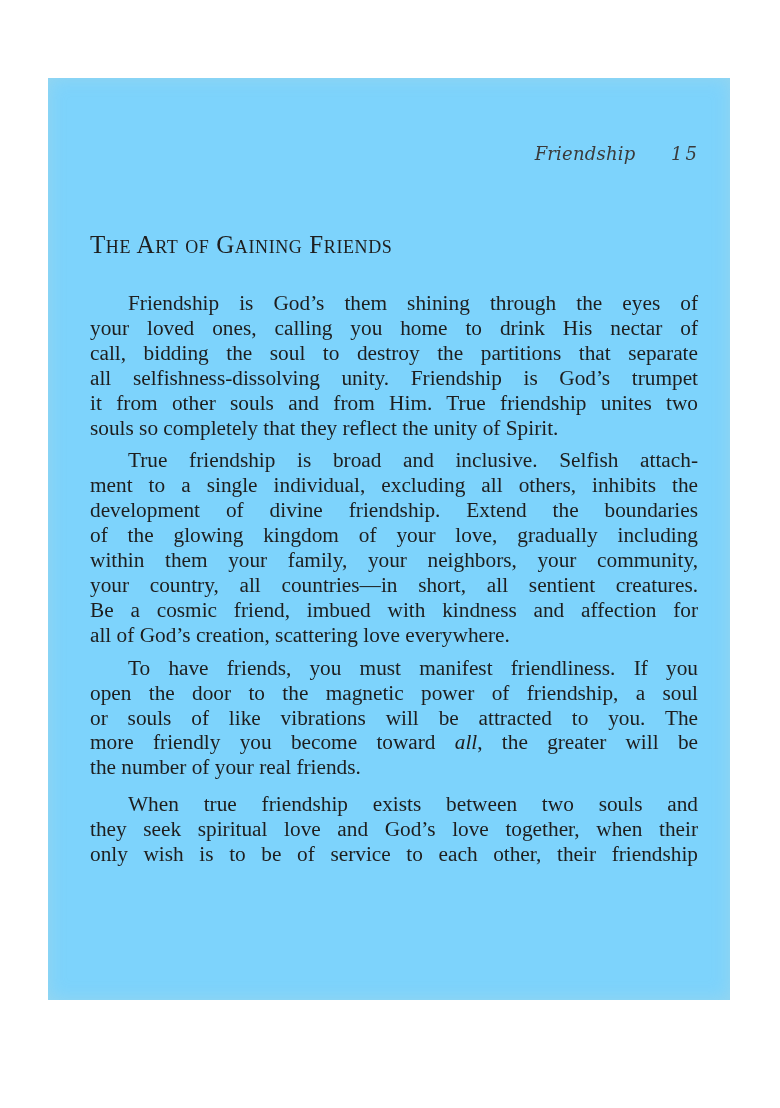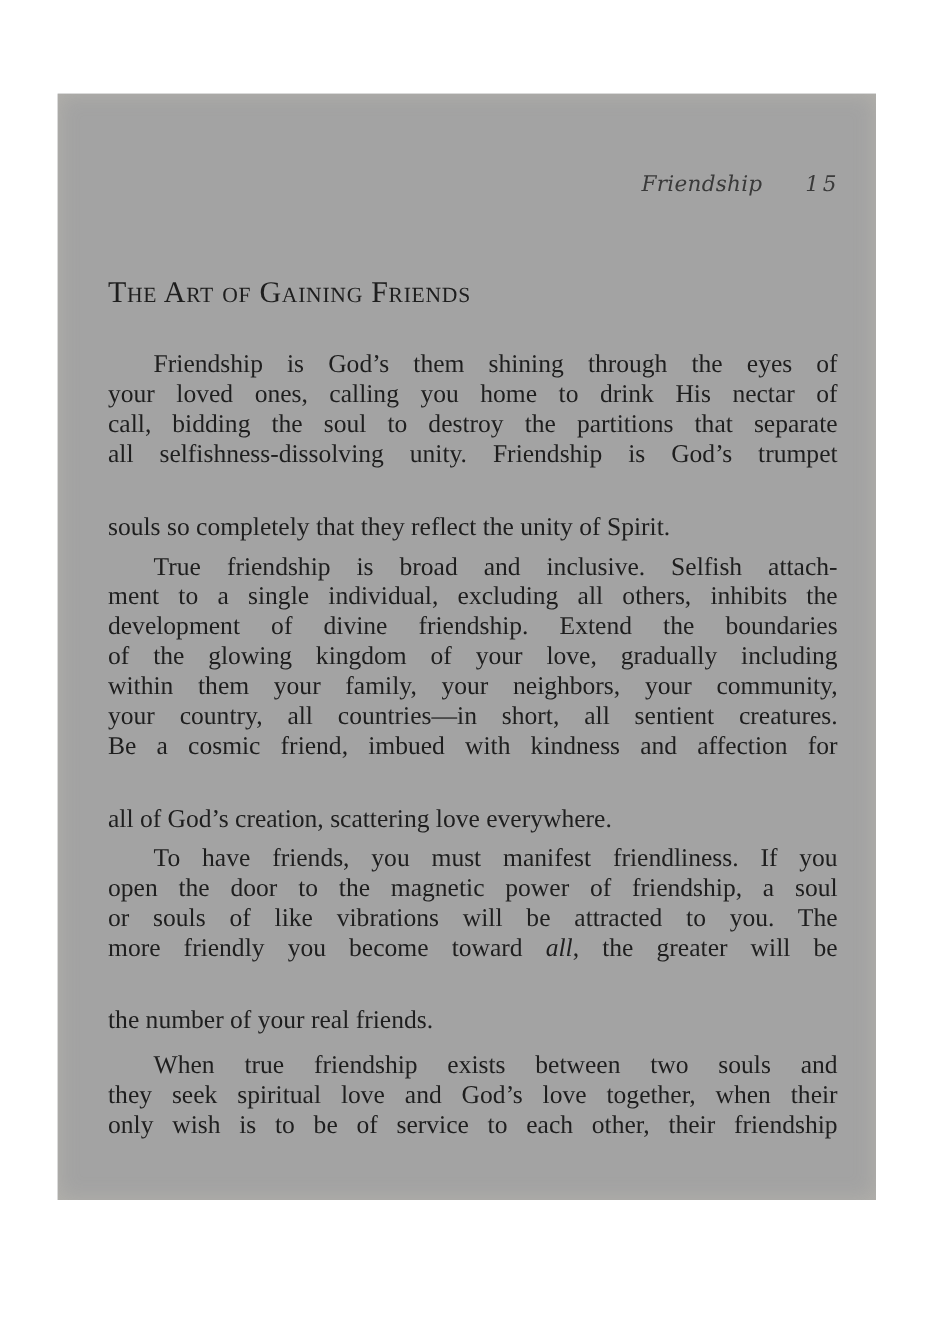--- a/index.html
+++ b/index.html
@@ -12,21 +12,21 @@
       height: 1108px;
       position: relative;
       overflow: hidden;
     }
     .page {
       position: absolute;
       left: 48px;
       top: 78px;
       width: 682px;
       height: 922px;
-      background: #a3a3a3;
+      background: #7dd3fc;
       box-shadow: inset 0 0 18px rgba(230, 225, 200, 0.25);
     }
     .running-head {
       position: absolute;
       top: 65px;
       left: 0;
       width: 652px;
       text-align: right;
       font-family: "DejaVu Serif", serif;
       font-style: italic;
@@ -79,21 +79,20 @@
       font-style: italic;
     }
     .line {
       display: block;
       text-align: justify;
       text-align-last: justify;
       white-space: nowrap;
     }
     .line.last {
       text-align-last: left;
-      margin-top: 36px;
     }
     .line.first {
       padding-left: 38px;
     }
     .body-text p.lines {
       text-indent: 0;
     }
   </style>
 </head>
 <body>
@@ -107,20 +106,21 @@
 
   <h2 class="chapter-title">The Art of Gaining Friends</h2>
 
   <div class="body-text">
 
     <p class="lines">
       <span class="line first">Friendship is God’s them shining through the eyes of</span>
       <span class="line">your loved ones, calling you home to drink His nectar of</span>
       <span class="line">call, bidding the soul to destroy the partitions that separate</span>
       <span class="line">all selfishness-dissolving unity. Friendship is God’s trumpet</span>
+      <span class="line">it from other souls and from Him. True friendship unites two</span>
       <span class="line last">souls so completely that they reflect the unity of Spirit.</span>
     </p>
 
     <p class="lines">
       <span class="line first">True friendship is broad and inclusive. Selfish attach-</span>
       <span class="line">ment to a single individual, excluding all others, inhibits the</span>
       <span class="line">development of divine friendship. Extend the boundaries</span>
       <span class="line">of the glowing kingdom of your love, gradually including</span>
       <span class="line">within them your family, your neighbors, your community,</span>
       <span class="line">your country, all countries—in short, all sentient creatures.</span>

